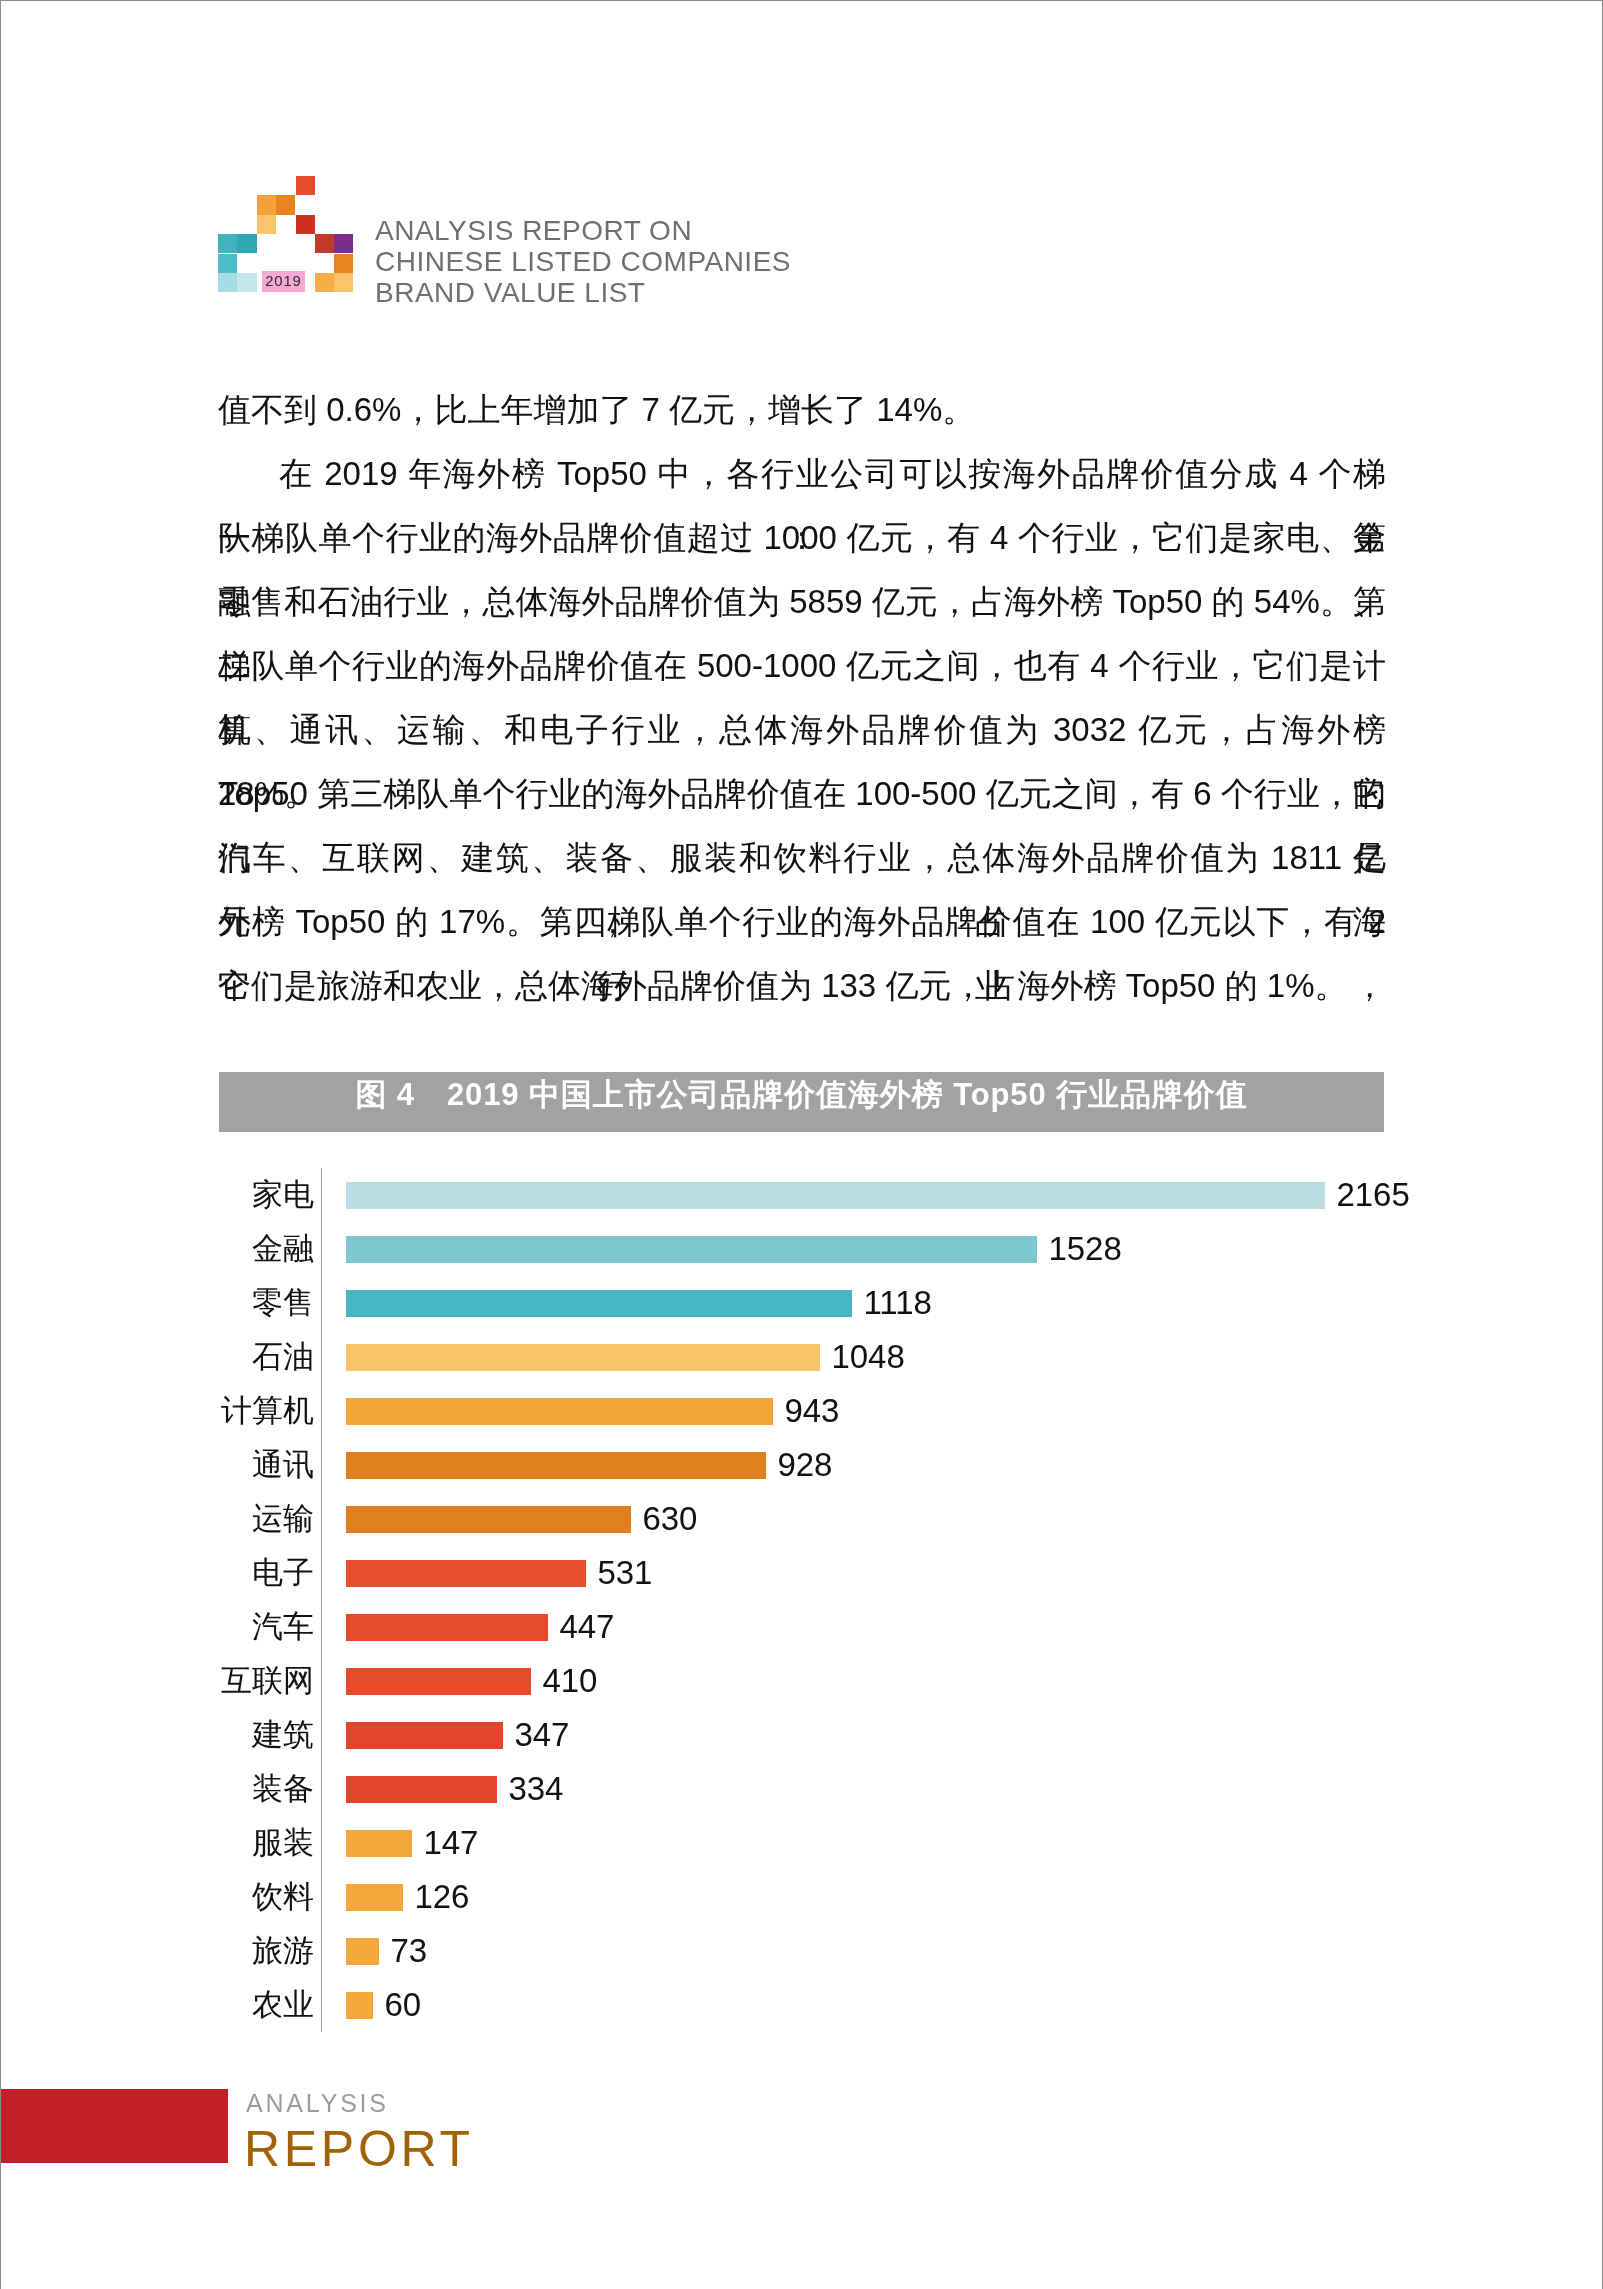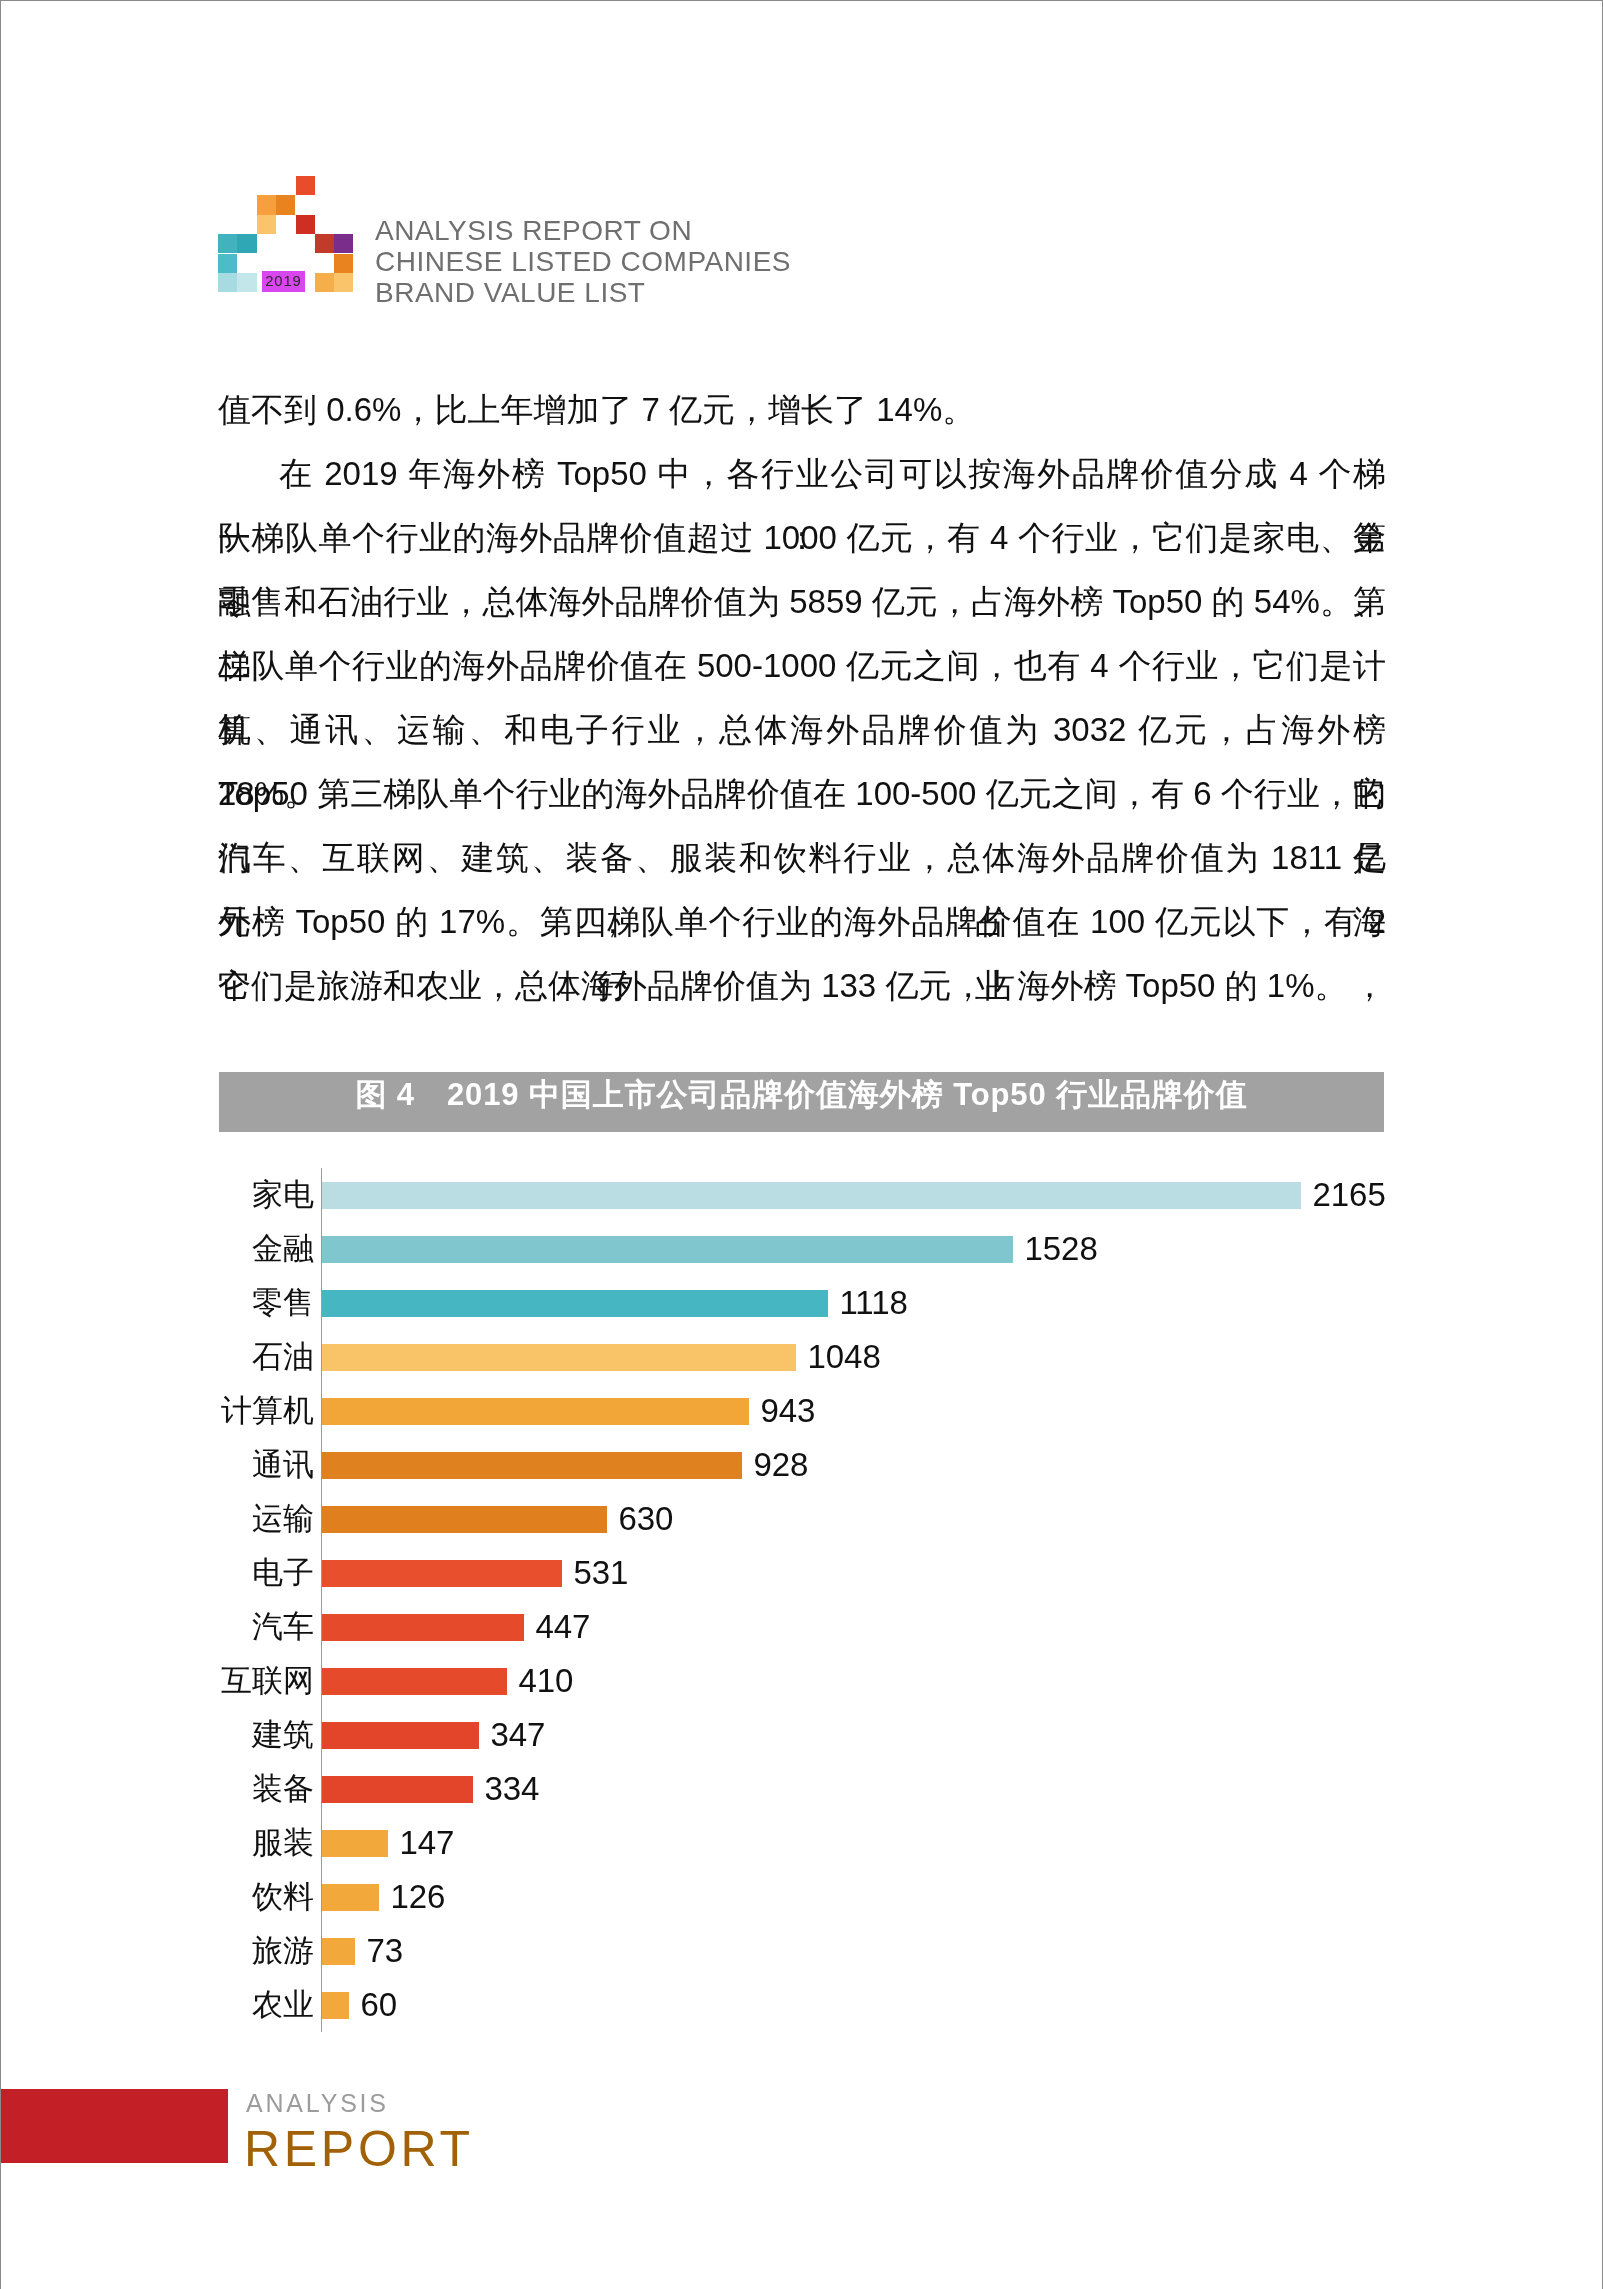--- a/index.html
+++ b/index.html
@@ -10,21 +10,21 @@
     border:0.9px solid #8a8a8a;
     box-sizing:border-box;
     font-family:"Liberation Sans","DejaVu Sans",sans-serif;
     overflow:hidden;
   }
   
   .logo{position:absolute;left:217px;top:175px;width:138px;height:120px;}
   .logo-cell{position:absolute;width:19.4px;height:19.4px;}
   .logo-year{
     position:absolute;left:44px;top:95px;width:43px;height:21px;
-    background:#d946ef;color:#2b2b2b;
+    background:#f9a8d4;color:#2b2b2b;
     font-size:14.8px;line-height:21px;text-align:center;letter-spacing:0.9px;
   }
   .header-title{
     position:absolute;left:374px;top:214px;
     color:#6f6f6f;font-size:28px;line-height:31px;
     letter-spacing:0.5px;font-weight:400;
   }
   
   .body-text{
     position:absolute;left:217px;top:377px;width:1168px;
@@ -43,21 +43,21 @@
   
   .chart{position:absolute;left:217px;top:1147px;width:1227px;margin-top:20px;}
   .chart-row{display:flex;align-items:center;height:54px;}
   .chart-label{
     width:96px;padding-right:7.4px;text-align:right;
     font-size:31px;color:#111;flex:0 0 auto;
   }
   .chart-bar-area{
     flex:1 1 auto;align-self:stretch;
     border-left:1.8px solid #9b9b9b;
-    display:flex;align-items:center;
+    display:flex;align-items:center;padding-left:24px;
   }
   .chart-bar{height:27px;flex:0 0 auto;}
   .chart-value{font-size:33px;color:#111;margin-left:11px;white-space:nowrap;}
   
   .footer-red{position:absolute;left:0;top:2088px;width:227px;height:74px;background:#c21f26;}
   .footer-analysis{
     position:absolute;left:245px;top:2088px;
     font-size:25px;color:#9c9c9c;letter-spacing:2.8px;
   }
   .footer-report{

